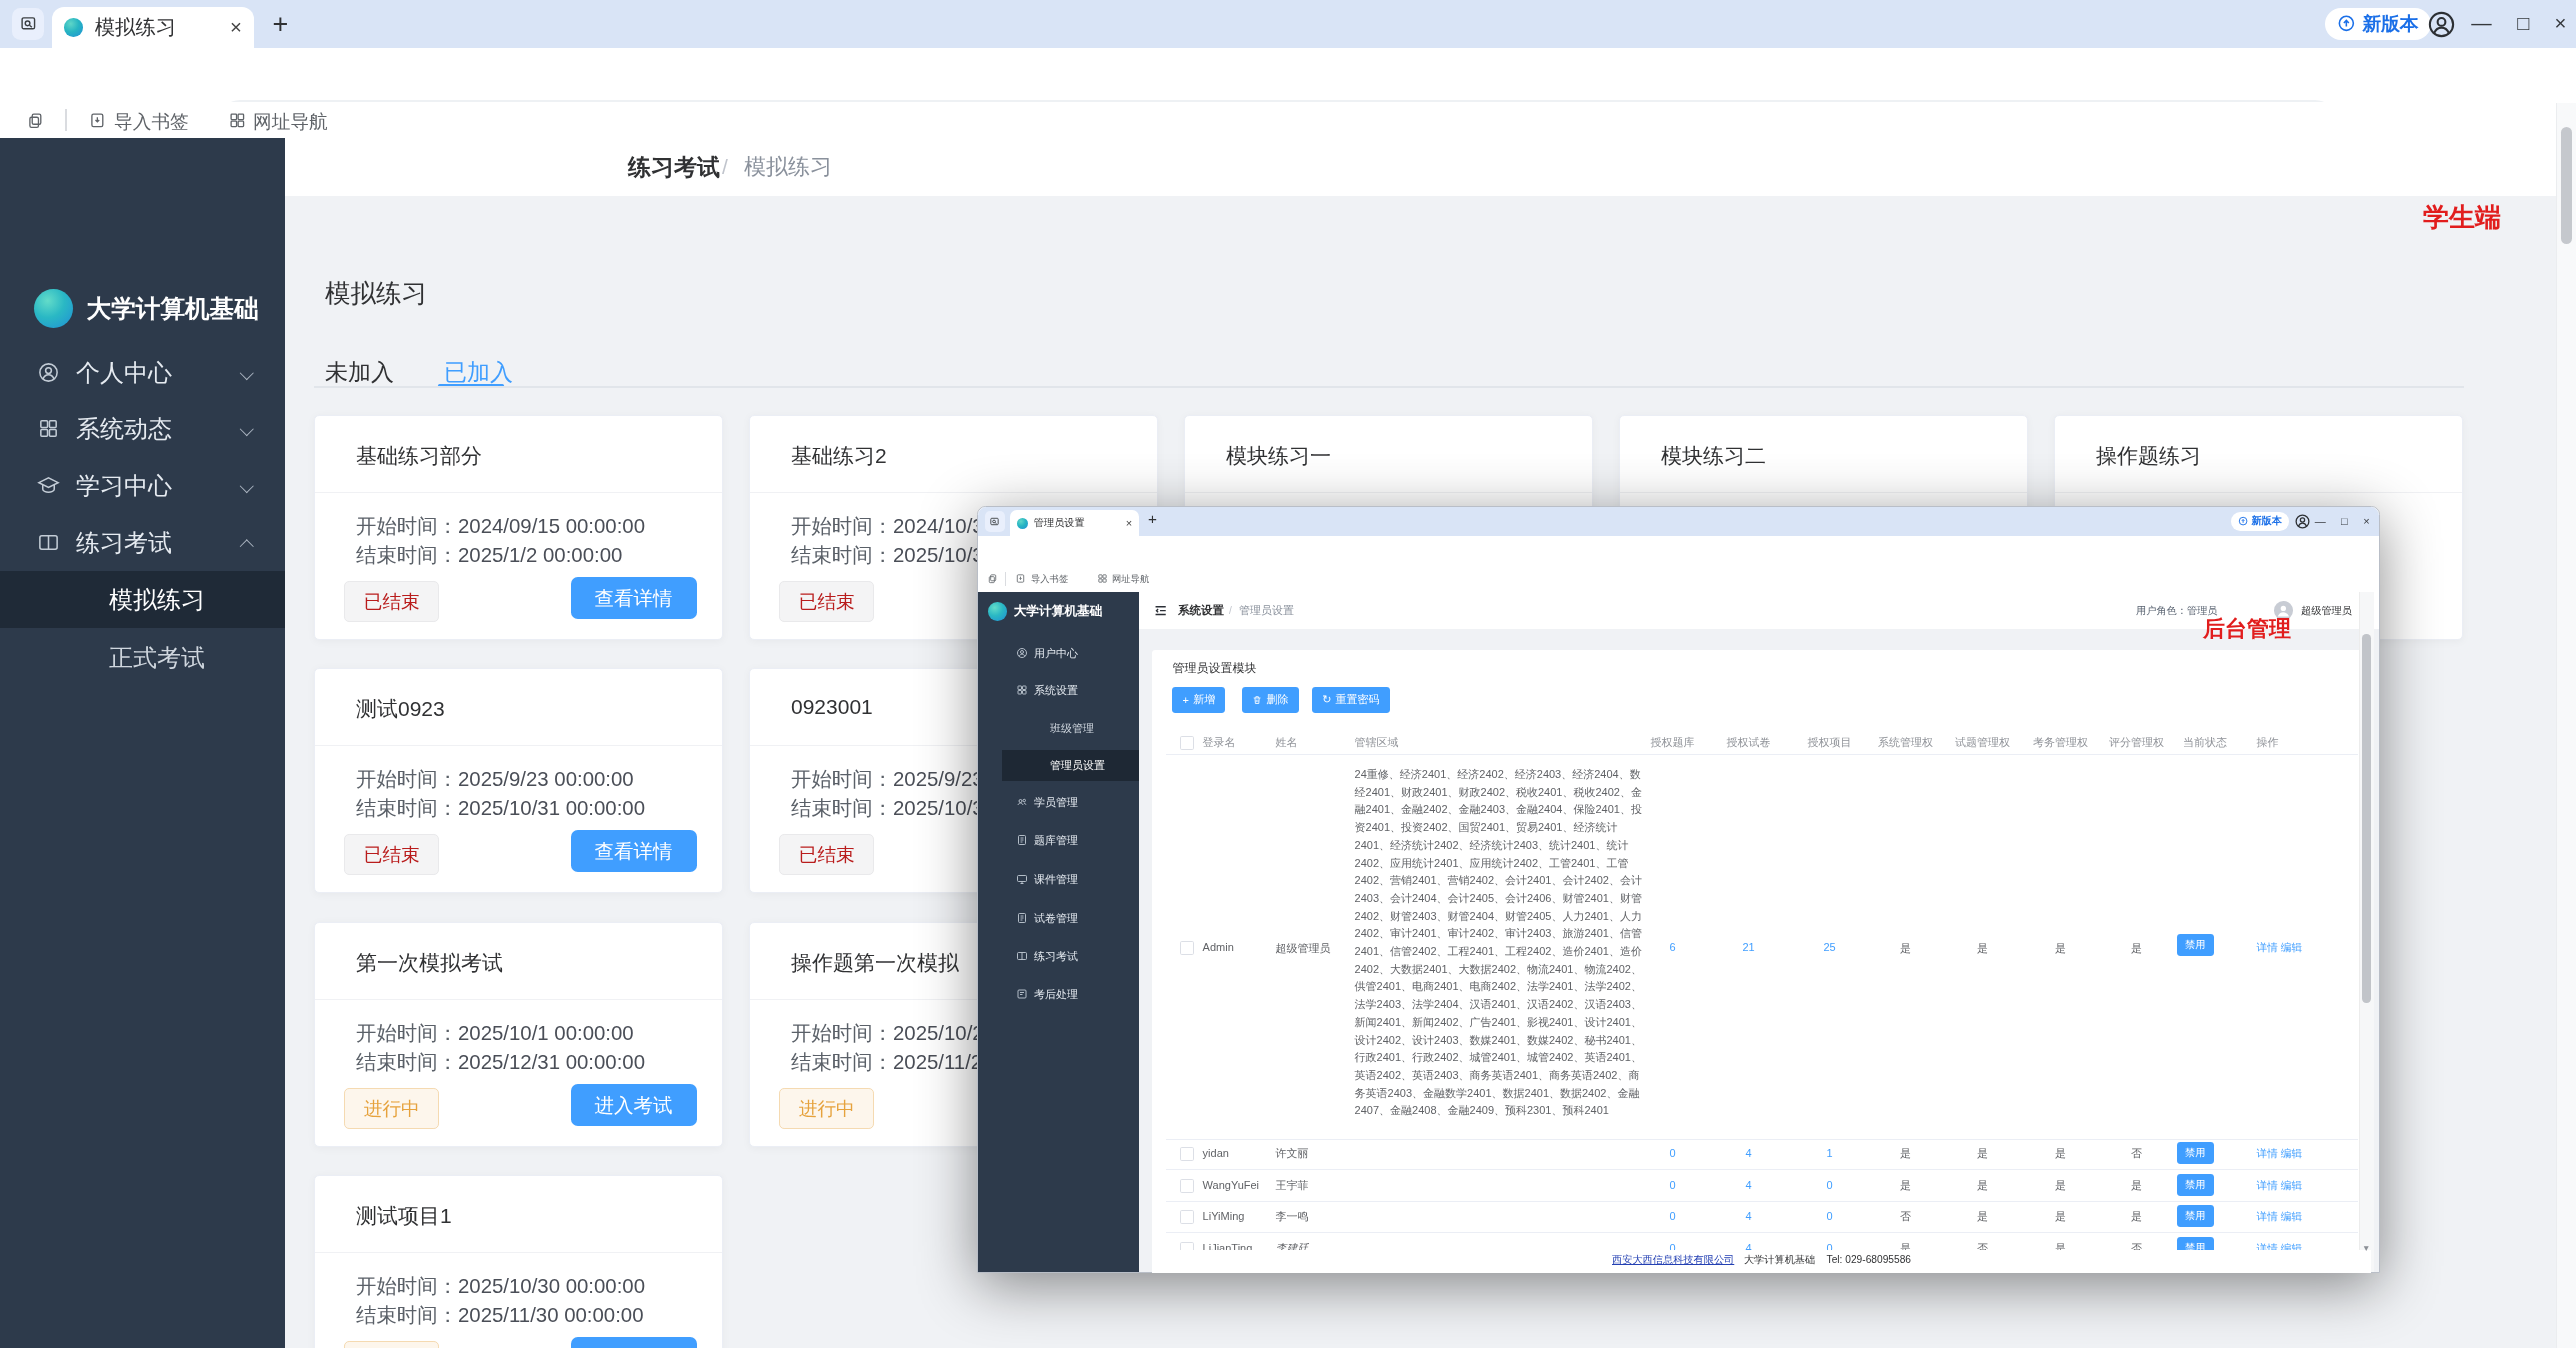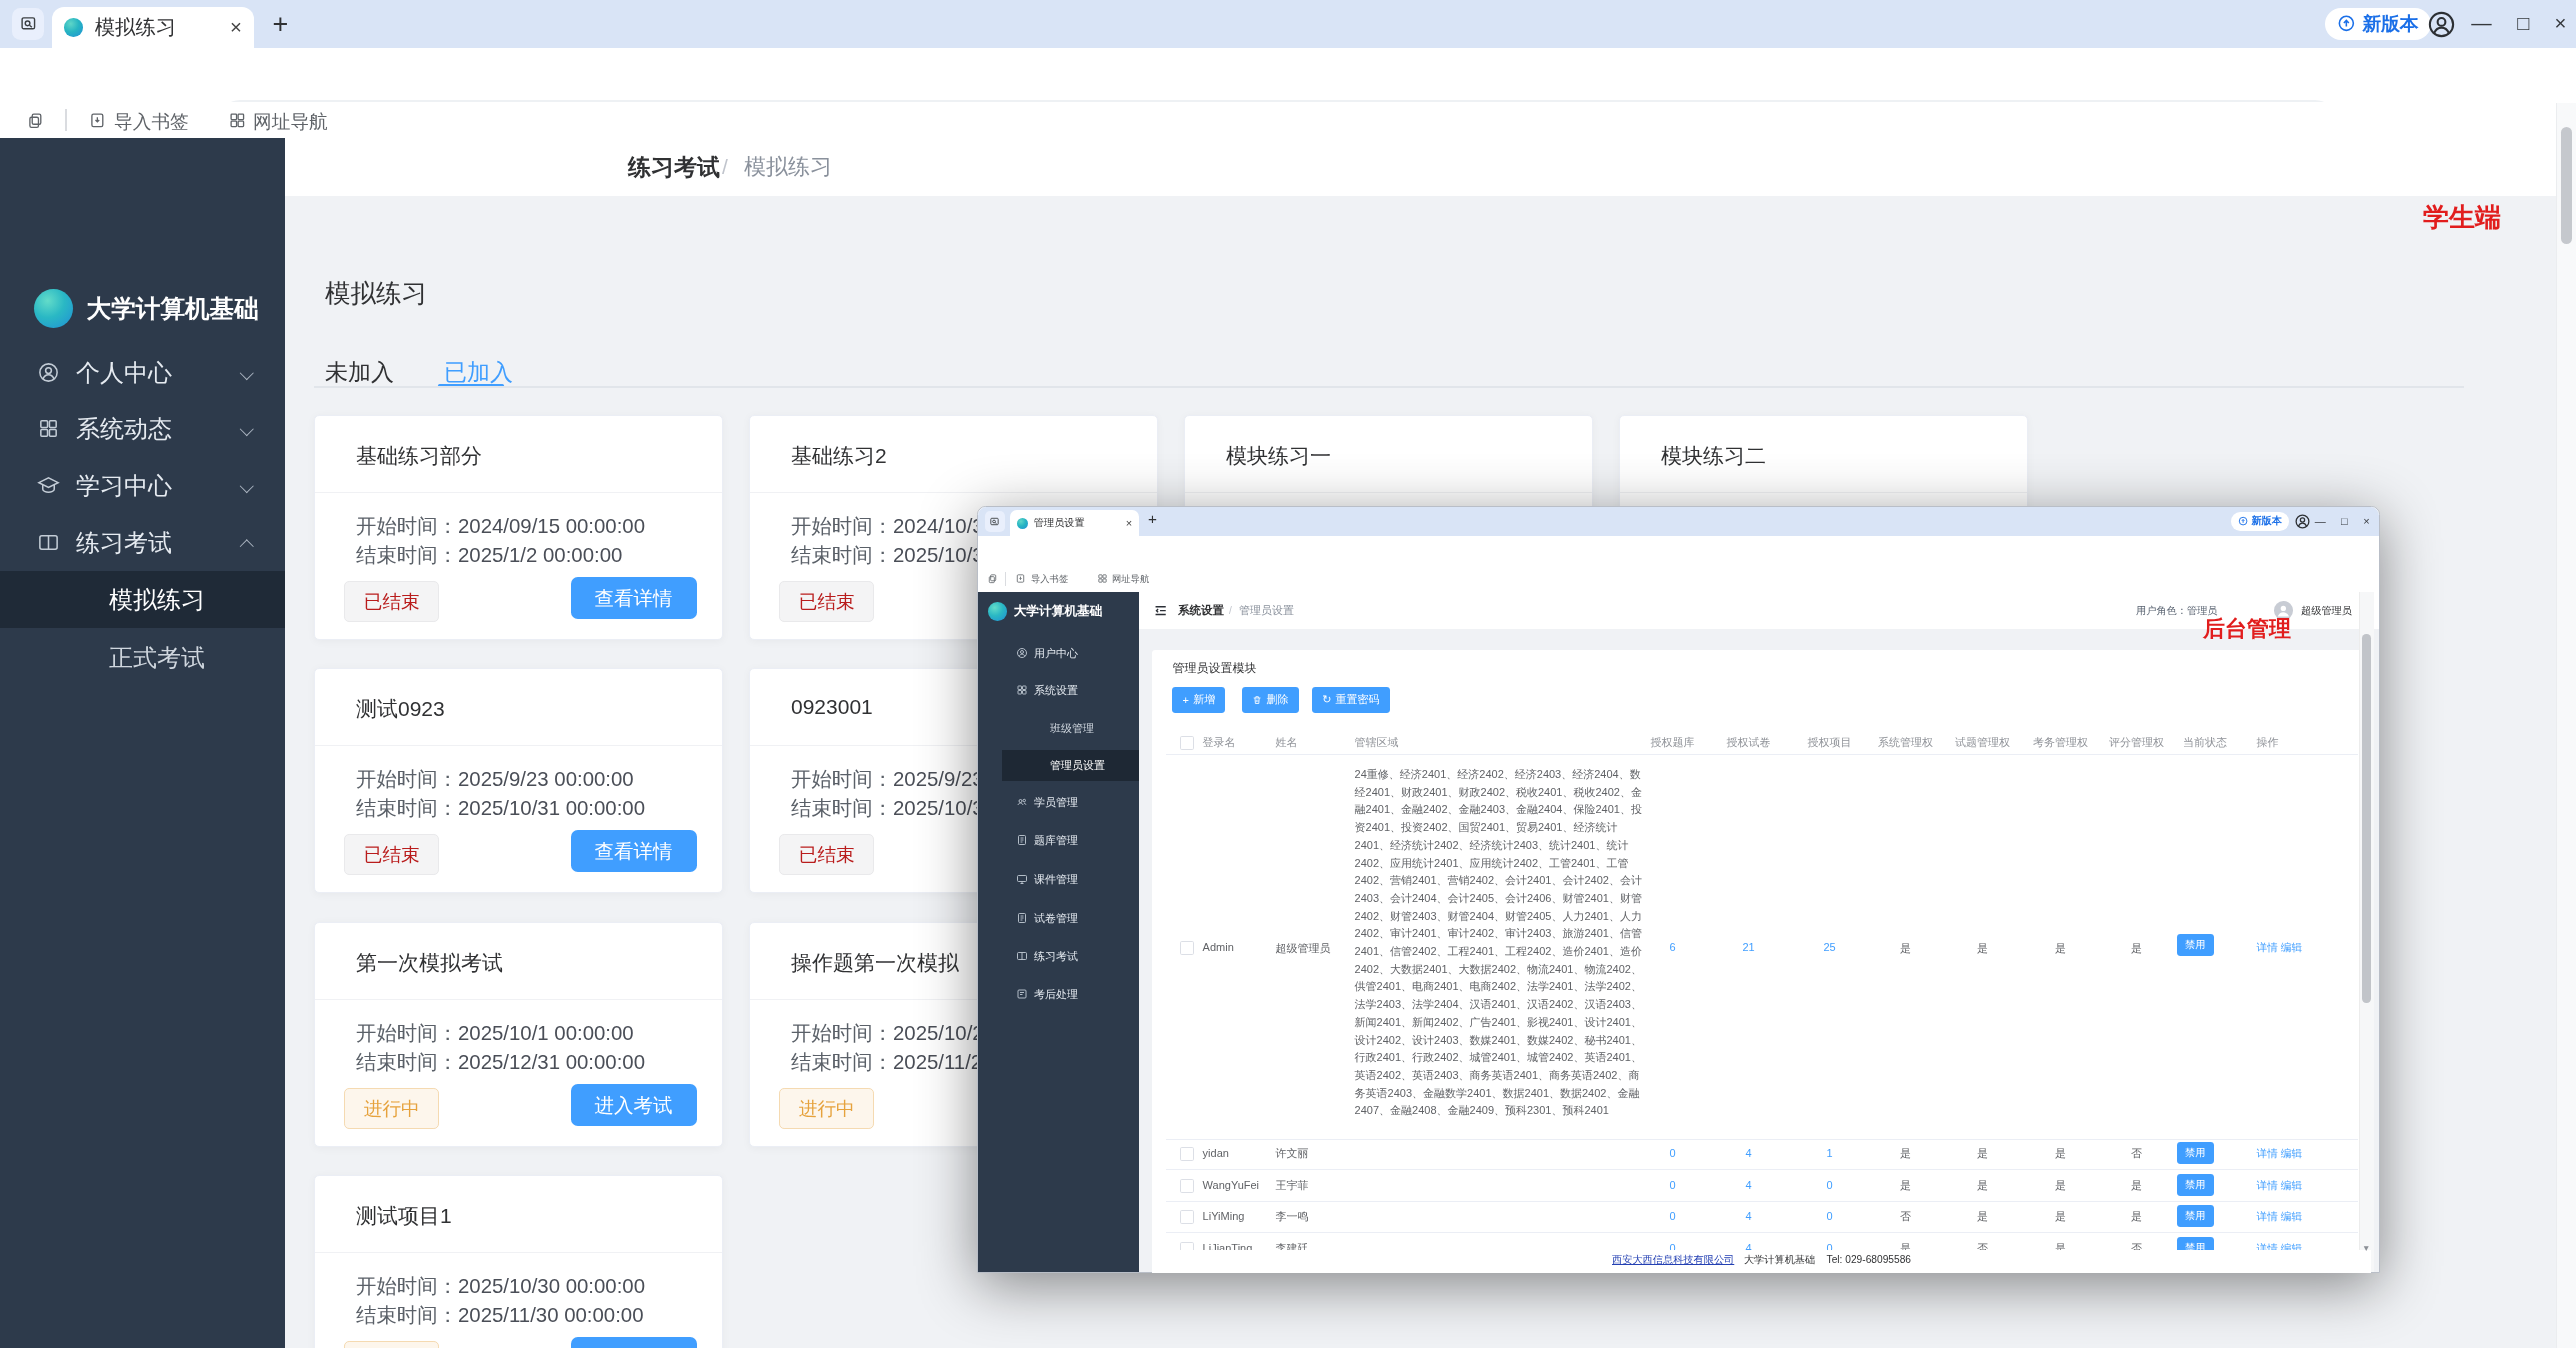--- a/index.html
+++ b/index.html
@@ -334,20 +334,24 @@
     <button class="btnp">查看详情</button>
   </div>
   <div class="i card" style="left:1184px;top:415px;">
     <div class="cardtitle">模块练习一</div>
     <div class="carddiv"></div>
   </div>
   <div class="i card" style="left:1619px;top:415px;">
     <div class="cardtitle">模块练习二</div>
     <div class="carddiv"></div>
   </div>
+  <div class="i card" style="left:2054px;top:415px;">
+    <div class="cardtitle">操作题练习</div>
+    <div class="carddiv"></div>
+  </div>
 
   <div class="i card" style="left:314px;top:668px;">
     <div class="cardtitle">测试0923</div>
     <div class="carddiv"></div>
     <div class="crow" style="top:96px;"><span class="lbl">开始时间：</span><span>2025/9/23 00:00:00</span></div>
     <div class="crow" style="top:125px;"><span class="lbl">结束时间：</span><span>2025/10/31 00:00:00</span></div>
     <div class="tag ended">已结束</div>
     <button class="btnp">查看详情</button>
   </div>
   <div class="i card" style="left:749px;top:668px;">
@@ -683,21 +687,21 @@
         <span class="cell c-sys cc" style="line-height:31px;">否</span>
         <span class="cell c-qu cc" style="line-height:31px;">是</span>
         <span class="cell c-ex cc" style="line-height:31px;">是</span>
         <span class="cell c-sc cc" style="line-height:31px;">是</span>
         <button class="stbtn" style="left:1011px;top:4.2px;">禁用</button>
         <span class="cell c-op" style="line-height:31px;"><span class="oplink">详情</span> <span class="oplink">编辑</span></span>
       </div>
       <div class="arow" style="top:583px;height:31px;border-bottom:none;">
         <span class="cb" style="left:14.4px;top:9.3px;"></span>
         <span class="cell c-login" style="line-height:31px;">LiJianTing</span>
-        <span class="cell c-name" style="line-height:31px;">李建廷</span>
+        <span class="cell c-name" style="line-height:31px;font-style:italic;">李建廷</span>
         <span class="cell c-qb cc num" style="line-height:31px;">0</span>
         <span class="cell c-pp cc num" style="line-height:31px;">4</span>
         <span class="cell c-pj cc num" style="line-height:31px;">0</span>
         <span class="cell c-sys cc" style="line-height:31px;">是</span>
         <span class="cell c-qu cc" style="line-height:31px;">否</span>
         <span class="cell c-ex cc" style="line-height:31px;">是</span>
         <span class="cell c-sc cc" style="line-height:31px;">否</span>
         <button class="stbtn" style="left:1011px;top:4.2px;">禁用</button>
         <span class="cell c-op" style="line-height:31px;"><span class="oplink">详情</span> <span class="oplink">编辑</span></span>
       </div>

